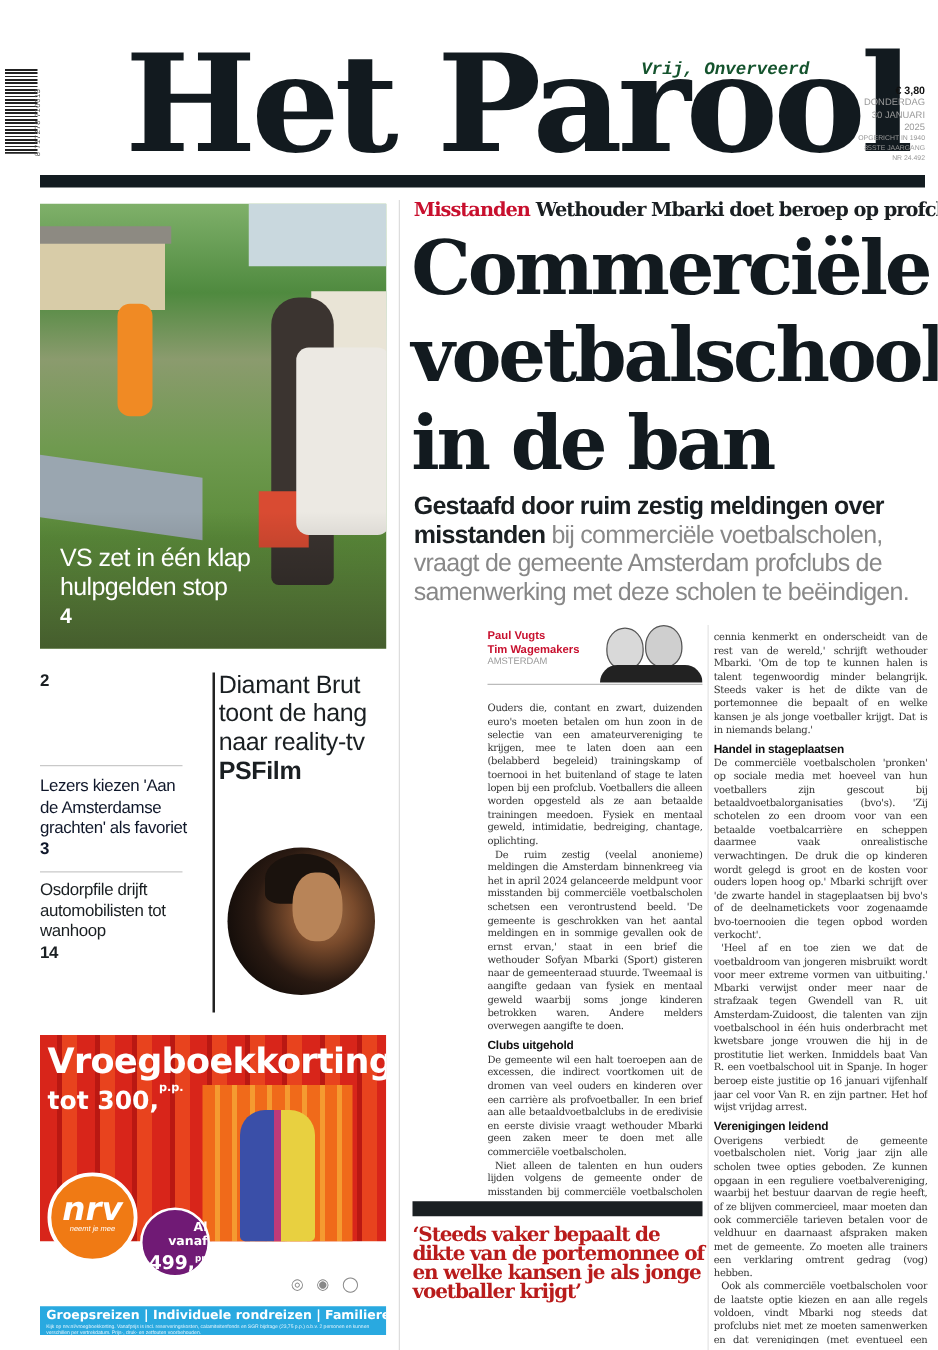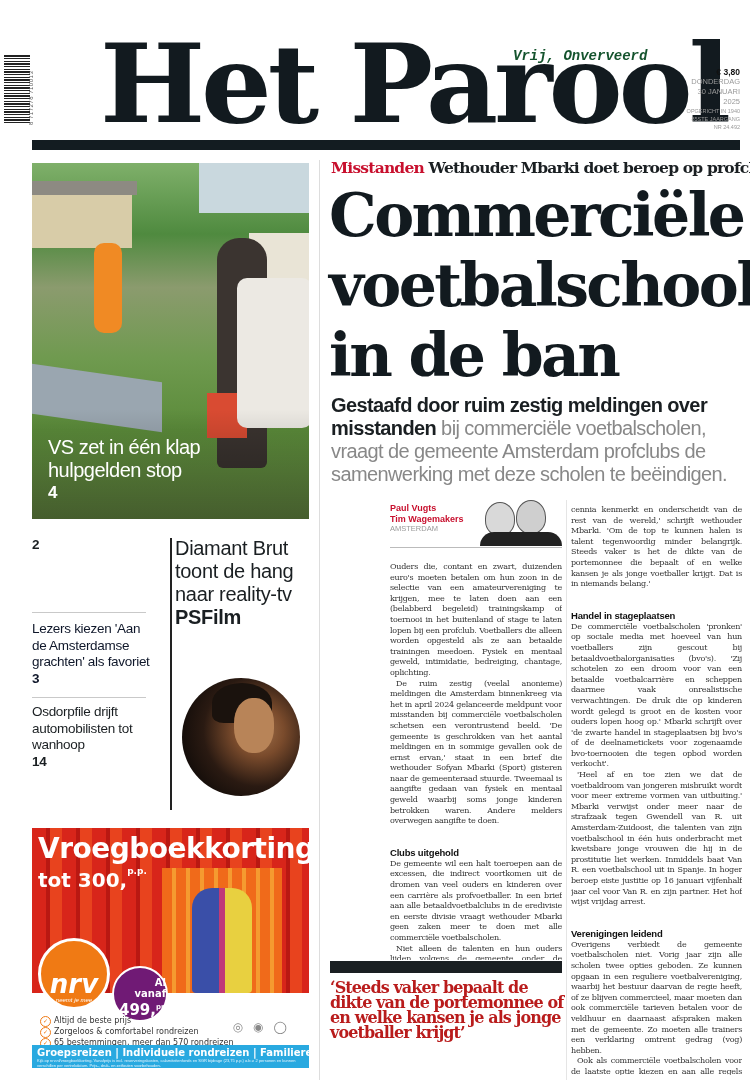--- a/index.html
+++ b/index.html
@@ -41,21 +41,21 @@
 .circle-photo .hair{position:absolute;left:30px;top:5px;width:60px;height:40px;border-radius:50% 50% 20% 20%;background:#1a120d}
 
 .ad{left:32px;top:828px;width:277px;height:240px;overflow:hidden;background:#fff}
 .ad-bg{position:absolute;left:0;top:0;width:277px;height:165px;background:repeating-linear-gradient(90deg,#d8251a 0 14px,#b91812 14px 18px,#e8431e 18px 30px)}
 .ad-bg .gate{position:absolute;left:130px;top:40px;width:120px;height:125px;background:repeating-linear-gradient(90deg,#f06a1a 0 10px,#f59b30 10px 14px)}
 .ad-bg .people{position:absolute;left:160px;top:60px;width:60px;height:105px;background:linear-gradient(90deg,#3a4fa8 0 45%,#c03a78 45% 55%,#e8d040 55% 100%);border-radius:20px 20px 4px 4px}
 .ad-title{position:absolute;left:6px;top:4px;font-size:28px;font-weight:700;color:#fff;letter-spacing:-.5px;font-family:"DejaVu Sans",sans-serif}
 .ad-sub{position:absolute;left:6px;top:40px;font-size:20px;font-weight:700;color:#fff;font-family:"DejaVu Sans",sans-serif}
 .ad-sub sup{font-size:9px;vertical-align:top;position:relative;top:-2px}
 .ad-logo{position:absolute;left:6px;top:110px;width:72px;height:72px;border-radius:50%;background:#f07a14;border:3px solid #fff;color:#fff;text-align:center}
-.ad-logo .n{font-family:"DejaVu Sans",sans-serif;font-style:italic;font-weight:700;font-size:26px;line-height:26px;margin-top:30px;display:block}
+.ad-logo .n{font-family:"DejaVu Sans",sans-serif;font-style:italic;font-weight:700;font-size:26px;line-height:26px;margin-top:14px;display:block}
 .ad-logo .s{font-size:6px;font-style:italic;display:block}
 .ad-badge{position:absolute;left:80px;top:138px;width:56px;height:56px;border-radius:50%;background:#701a75;border:2px solid #fff;color:#fff;text-align:right;font-weight:700;font-size:10px;line-height:11px;padding-top:9px;font-family:"DejaVu Sans",sans-serif}
 .ad-badge .p{font-size:15px;line-height:16px;display:block}
 .ad-list{position:absolute;left:8px;top:188px;font-size:8px;line-height:10.5px;color:#333;font-family:"DejaVu Sans",sans-serif}
 .ad-list div:before{content:"\2713";display:inline-block;width:9px;height:9px;border:1px solid #f07a14;border-radius:50%;color:#f07a14;font-size:6px;line-height:8px;text-align:center;margin-right:3px}
 .ad-icons{position:absolute;right:12px;top:192px;font-size:12px;color:#888;letter-spacing:10px}
 .ad-strip{position:absolute;left:0;top:217px;width:277px;height:23px;background:#29a9e0;color:#fff}
 .ad-strip .big{font-size:10px;font-weight:700;padding:2px 5px 0;white-space:nowrap;font-family:"DejaVu Sans",sans-serif}
 .ad-strip .tiny{font-size:4px;line-height:5px;padding:0 5px;color:#e7f5fd}
 
@@ -68,21 +68,21 @@
 .byline{left:390px;top:503px;font-size:9px;line-height:10.5px;font-weight:700;color:#c8102e}
 .byline .loc{font-weight:400;color:#999;font-size:7.5px}
 .authors{left:480px;top:498px;width:82px;height:48px;overflow:hidden}
 .authors .h1{position:absolute;left:5px;top:4px;width:30px;height:34px;border-radius:50% 50% 45% 45%;background:#d9d9d9;border:1px solid #555}
 .authors .h2{position:absolute;left:36px;top:2px;width:30px;height:34px;border-radius:50% 50% 45% 45%;background:#cfcfcf;border:1px solid #555}
 .authors .b{position:absolute;left:0;top:34px;width:82px;height:16px;background:#222;border-radius:14px 14px 0 0}
 .byline-rule{left:390px;top:547px;width:172px;height:1px;background:#bbb}
 .col{font-family:"DejaVu Serif","Liberation Serif",serif;font-size:8px;line-height:10.6px;color:#333;text-align:justify;letter-spacing:-.25px}
 .col p{text-indent:6px}
 .col p.first{text-indent:0}
-.col h4{font-family:"Liberation Sans",sans-serif;font-size:9.5px;font-weight:700;color:#111;margin-top:20px;line-height:12px;letter-spacing:-.2px}
+.col h4{font-family:"Liberation Sans",sans-serif;font-size:9.5px;font-weight:700;color:#111;margin-top:4px;line-height:12px;letter-spacing:-.2px}
 .col1{left:390px;top:562px;width:172px;height:398px;overflow:hidden}
 .col2{left:571px;top:505px;width:171px;height:570px;overflow:hidden}
 .quote-bar{left:330px;top:961px;width:232px;height:12px;background:#1a1f22}
 .quote{left:330px;top:980px;width:240px;font-family:"DejaVu Serif",serif;font-weight:700;font-size:16px;line-height:15px;color:#b91c1c;letter-spacing:-.9px}
 .col-vline{left:566px;top:500px;width:1px;height:580px;background:#e5e5e5}
 </style>
 </head>
 <body>
 
 <div class="abs barcode"></div>
@@ -147,25 +147,20 @@
   <div class="ad-sub"><span>tot 300,</span><sup>p.p.</sup></div>
   <div class="ad-logo">
     <span class="n">nrv</span>
     <span class="s">neemt je mee</span>
   </div>
   <div class="ad-badge">
     <span>Al</span><br>
     <span>vanaf</span>
     <span class="p"><span>499,</span><sup style="font-size:7px">pp</sup></span>
   </div>
-  <div class="ad-list">
-    <div>Altijd de beste prijs</div>
-    <div>Zorgeloos &amp; comfortabel rondreizen</div>
-    <div>65 bestemmingen, meer dan 570 rondreizen</div>
-  </div>
   <div class="ad-icons">◎◉◯</div>
   <div class="ad-strip">
     <div class="big">Groepsreizen | Individuele rondreizen | Familiereizen | Cruises</div>
     <div class="tiny">Kijk op nrv.nl/vroegboekkorting. Vanafprijs is incl. reserveringskosten, calamiteitenfonds en SGR bijdrage (23,75 p.p.) o.b.v. 2 personen en kunnen verschillen per vertrekdatum. Prijs-, druk- en zetfouten voorbehouden.</div>
   </div>
 </div>
 
 <div class="abs main-vline"></div>
 <div class="abs kicker">
   <span class="red">Misstanden</span>

